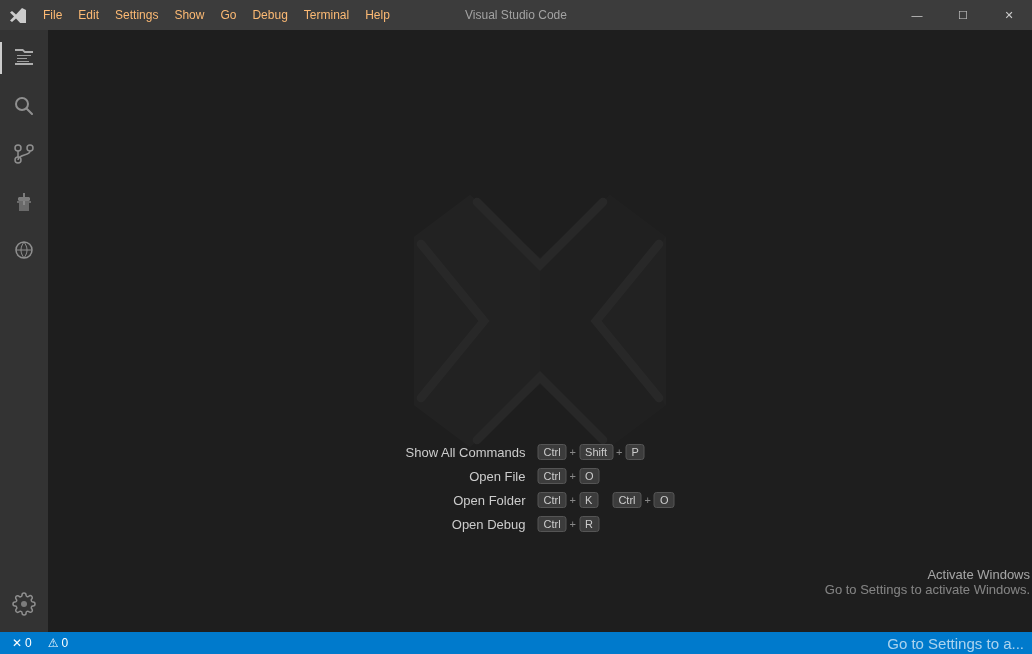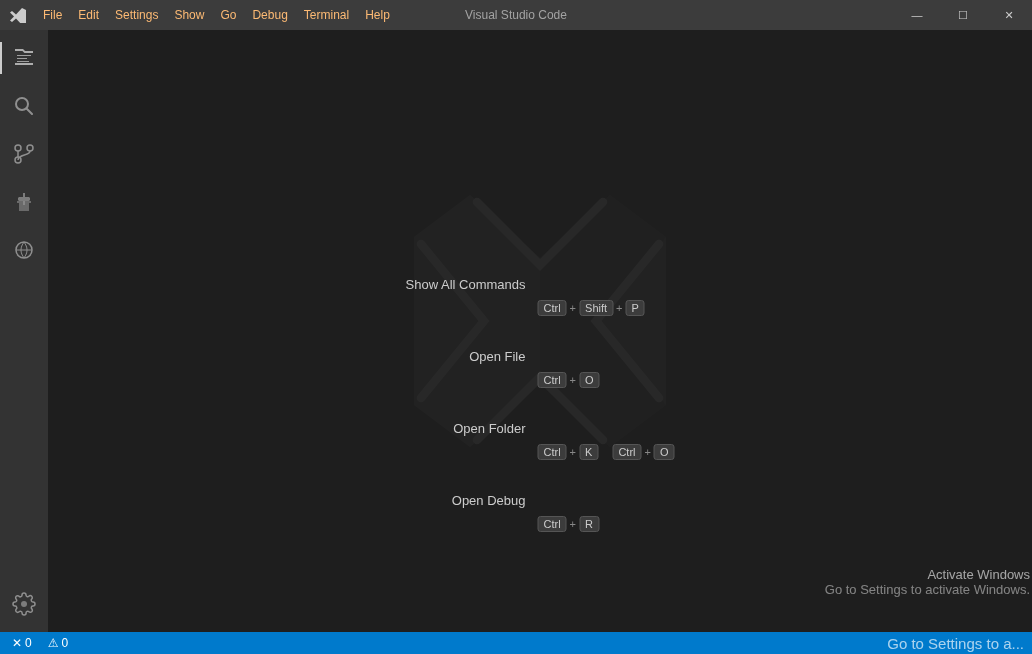--- a/index.html
+++ b/index.html
@@ -150,21 +150,20 @@
       font-size: 13px;
       color: #cccccc;
       text-align: right;
       min-width: 120px;
     }
 
     .kbd-group {
       display: flex;
       align-items: center;
       gap: 3px;
-      margin-top: 48px;
     }
 
     .kbd {
       background: #3c3c3c;
       border: 1px solid #555;
       border-radius: 3px;
       padding: 1px 5px;
       font-size: 11px;
       color: #cccccc;
       font-family: 'Segoe UI', sans-serif;

